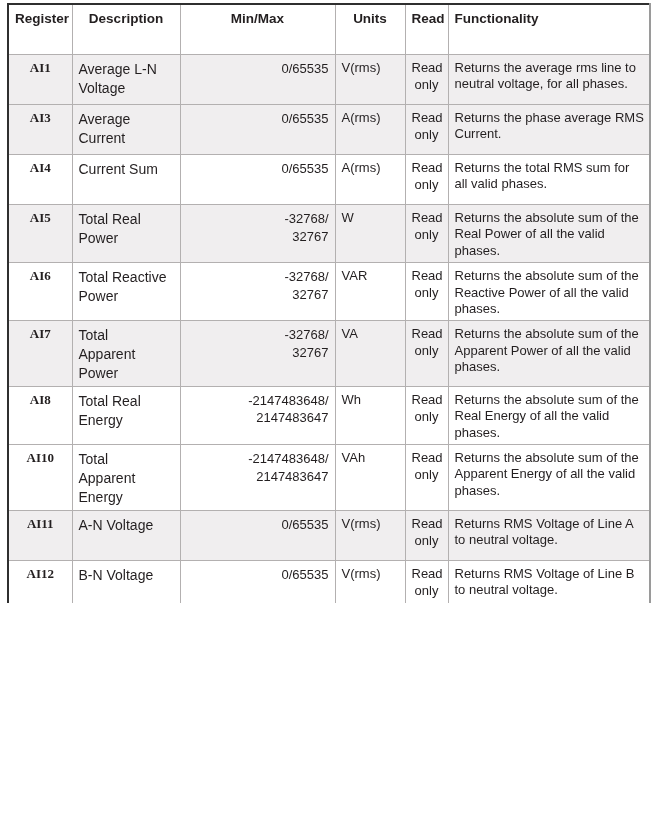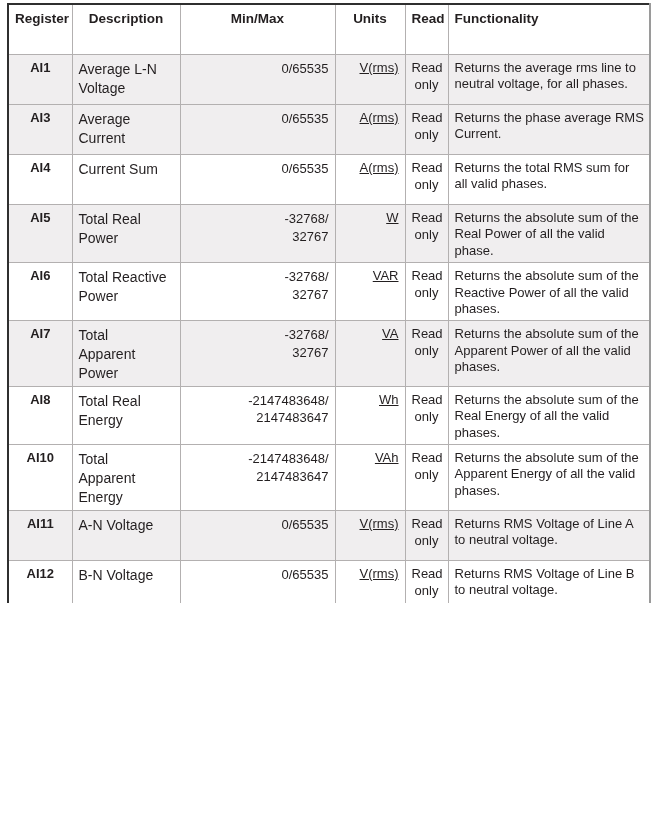--- a/index.html
+++ b/index.html
@@ -46,33 +46,34 @@
     text-align: center;
     background: #ffffff;
     padding-top: 6px;
   }
   thead th.col-func { text-align: left; }
   tbody tr { height: 50px; }
   tbody tr.stripe td { background: #f0eeef; }
   td.cell-register {
     font-weight: bold;
     text-align: center;
+    font-family: Liberation Serif, serif;
   }
   td.cell-description {
     text-align: left;
     font-size: 14px;
     line-height: 1.35;
     white-space: pre-line;
   }
   td.cell-minmax {
     text-align: right;
     line-height: 1.35;
     white-space: pre-line;
   }
-  td.cell-units { text-align: right; text-decoration: underline; }
+  td.cell-units { text-align: left; }
   td.cell-access { text-align: center; line-height: 1.3; }
   td.cell-functionality {
     text-align: left;
     font-size: 13px;
     line-height: 1.26;
     padding-right: 4px;
   }
   .shadow-bar {
     position: absolute;
     left: 9px;
@@ -135,21 +136,21 @@
           <td class="cell-functionality">Returns the total RMS sum for all valid phases.</td>
         </tr>
         <tr class="stripe">
           <td class="cell-register">AI5</td>
           <td class="cell-description">Total Real
 Power</td>
           <td class="cell-minmax">-32768/
 32767</td>
           <td class="cell-units">W</td>
           <td class="cell-access">Read only</td>
-          <td class="cell-functionality">Returns the absolute sum of the Real Power of all the valid phase.</td>
+          <td class="cell-functionality">Returns the absolute sum of the Real Power of all the valid phases.</td>
         </tr>
         <tr>
           <td class="cell-register">AI6</td>
           <td class="cell-description">Total Reactive
 Power</td>
           <td class="cell-minmax">-32768/
 32767</td>
           <td class="cell-units">VAR</td>
           <td class="cell-access">Read only</td>
           <td class="cell-functionality">Returns the absolute sum of the Reactive Power of all the valid phases.</td>

